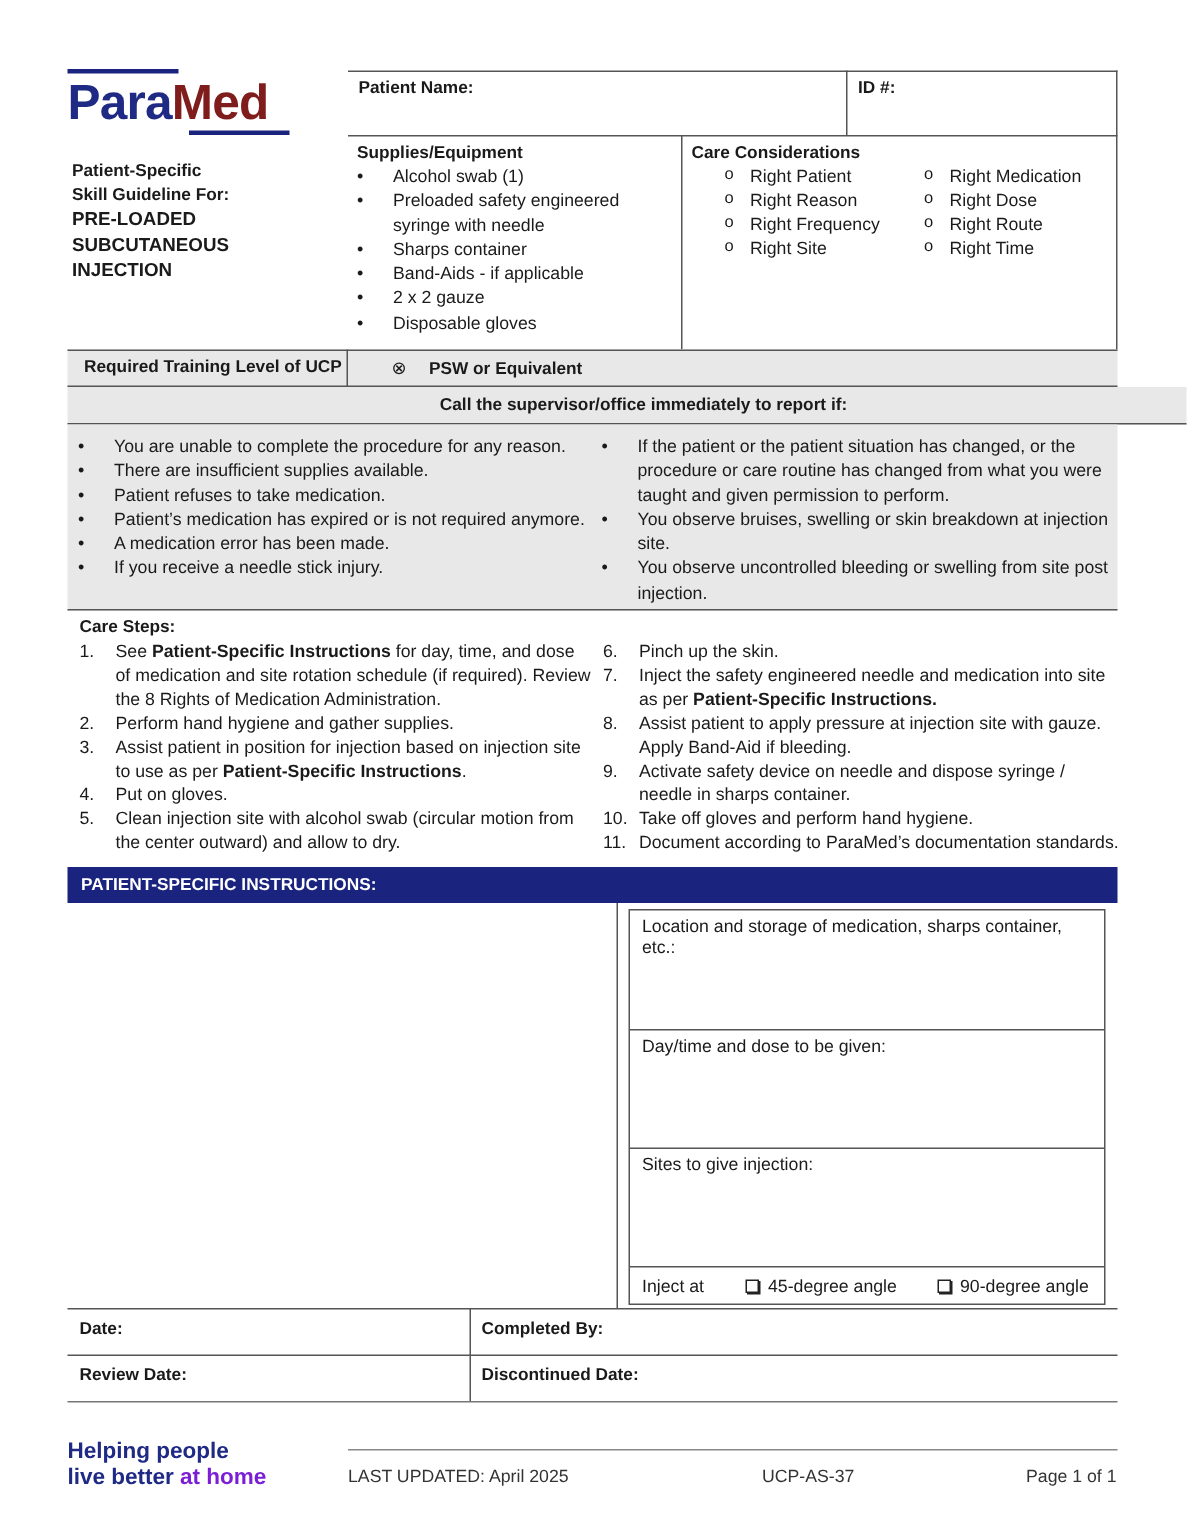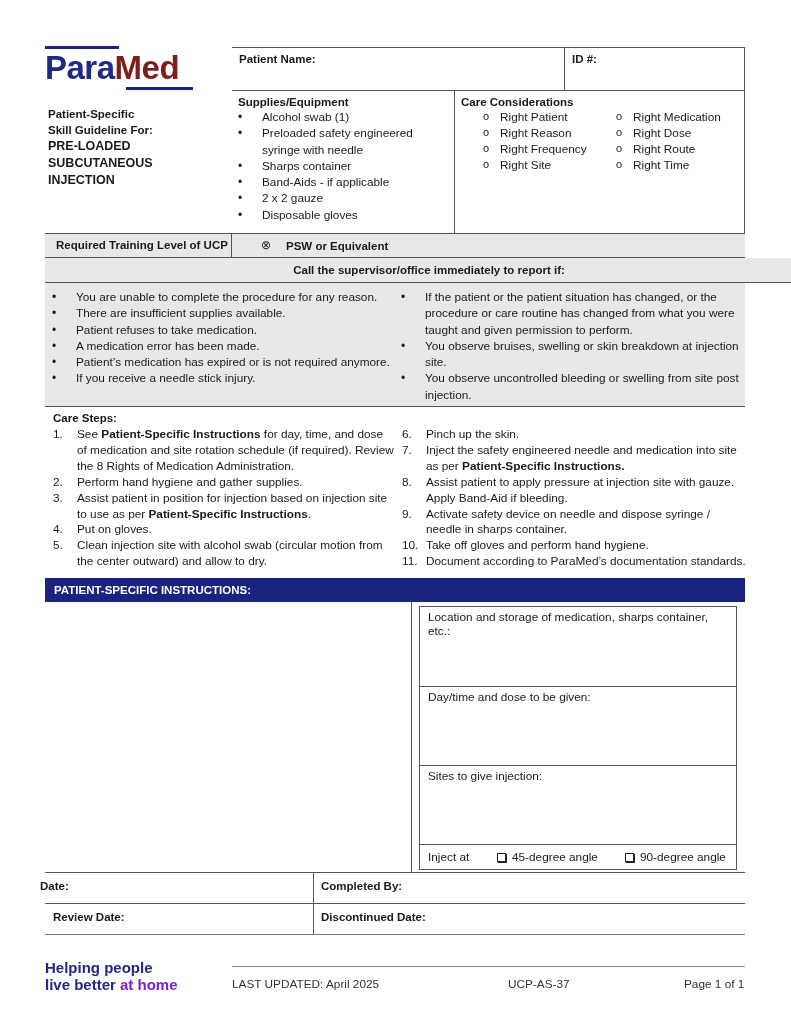--- a/index.html
+++ b/index.html
@@ -115,22 +115,22 @@
 
 <div class="abs gray" style="left:45px; top:258px; width:768px; height:25px; border-bottom:1px solid #555; text-align:center; line-height:24px;">
   <span class="cell-label">Call the supervisor/office immediately to report if:</span>
 </div>
 
 <div class="abs gray callbox" style="left:45px; top:283px; width:700px; height:124px; border-bottom:1px solid #555;">
   <ul class="sup" style="position:absolute; left:7px; top:6px; width:345px;">
     <li>You are unable to complete the procedure for any reason.</li>
     <li>There are insufficient supplies available.</li>
     <li>Patient refuses to take medication.</li>
+    <li>Patient’s medication has expired or is not required anymore.</li>
     <li>A medication error has been made.</li>
-    <li>Patient’s medication has expired or is not required anymore.</li>
     <li>If you receive a needle stick injury.</li>
   </ul>
   <ul class="sup" style="position:absolute; left:356px; top:6px; width:340px;">
     <li>If the patient or the patient situation has changed, or the procedure or care routine has changed from what you were taught and given permission to perform.</li>
     <li>You observe bruises, swelling or skin breakdown at injection site.</li>
     <li>You observe uncontrolled bleeding or swelling from site post injection.</li>
   </ul>
 </div>
 
 <div class="abs cell-label" style="left:53px; top:412px;">Care Steps:</div>
@@ -174,21 +174,21 @@
       <span class="checkbox"></span><span>90-degree angle</span>
     </span>
   </div>
 </div>
 
 <div class="hline" style="left:45px; top:872px; width:700px;"></div>
 <div class="hline" style="left:45px; top:903px; width:700px;"></div>
 <div class="hline" style="left:45px; top:934px; width:700px; background:#777;"></div>
 <div class="vline" style="left:313px; top:872px; height:62px;"></div>
 
-<div class="abs footer-row" style="left:40px; top:880px;">Date:</div>
+<div class="abs footer-row" style="left:53px; top:880px;">Date:</div>
 <div class="abs" style="left:90px; top:875px; width:215px; height:26px;"></div>
 <div class="abs footer-row" style="left:321px; top:880px;">Completed By:</div>
 <div class="abs" style="left:410px; top:875px; width:330px; height:26px;"></div>
 <div class="abs footer-row" style="left:53px; top:911px;">Review Date:</div>
 <div class="abs" style="left:135px; top:906px; width:170px; height:26px;"></div>
 <div class="abs footer-row" style="left:321px; top:911px;">Discontinued Date:</div>
 <div class="abs" style="left:430px; top:906px; width:310px; height:26px;"></div>
 
 <div class="abs tagline">
   <div>Helping people</div>

